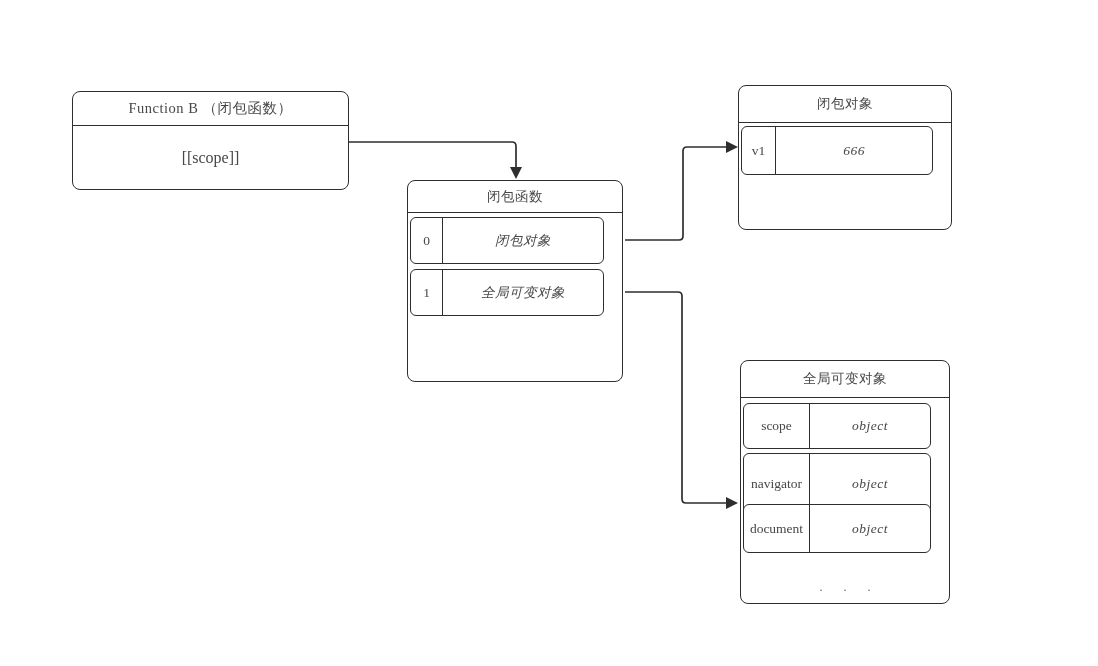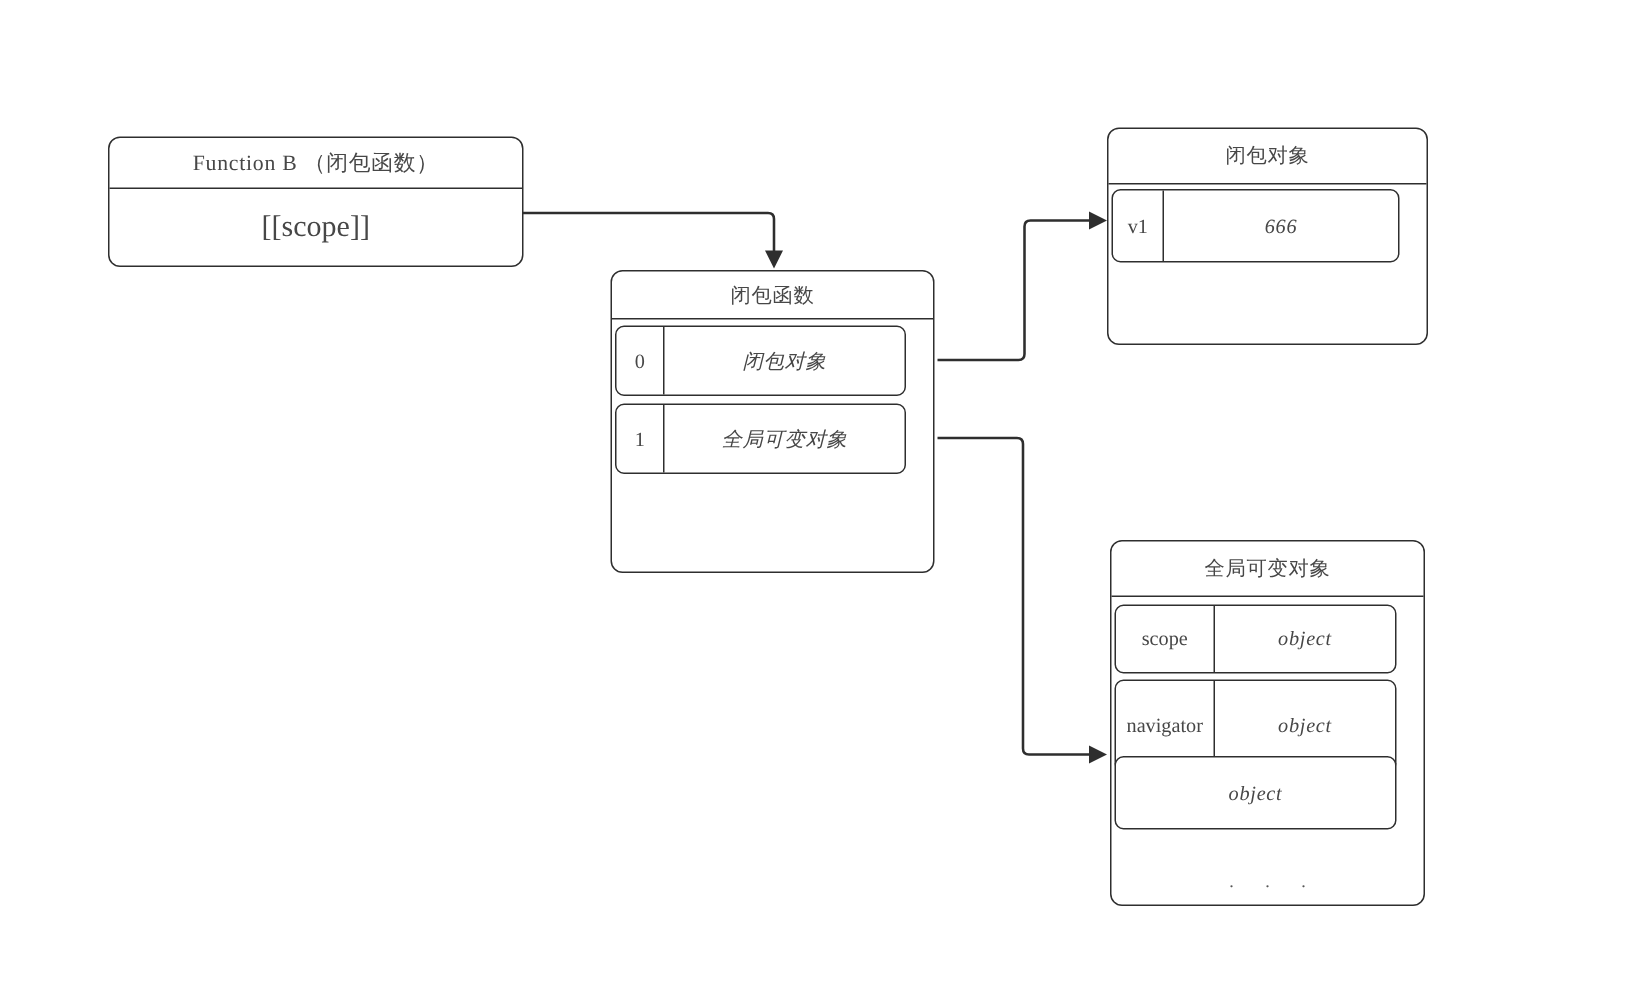--- a/index.html
+++ b/index.html
@@ -40,21 +40,21 @@
     justify-content: center;
     font-size: 14.5px;
     letter-spacing: 0.5px;
   }
   .box-body-center {
     position: absolute;
     left: 0; right: 0;
     display: flex;
     align-items: center;
     justify-content: center;
-    font-size: 20px;
+    font-size: 16px;
   }
   .row {
     position: absolute;
     left: 2px;
     right: 18px;
     border: 1.5px solid var(--line);
     border-radius: 6px;
     background: var(--bg);
     display: flex;
     align-items: stretch;
@@ -70,21 +70,21 @@
   .row .val {
     flex: 1 1 auto;
     display: flex;
     align-items: center;
     justify-content: center;
     font-size: 13.5px;
     letter-spacing: 0.5px;
     font-style: italic;
   }
   
-  #box-function-b { left: 72px; top: 91px; width: 277px; height: 87px; }
+  #box-function-b { left: 72px; top: 91px; width: 277px; height: 99px; }
   #box-function-b .box-header { height: 34px; }
   #box-function-b .box-body-center { top: 34px; bottom: 0; }
   
   #box-scope-chain { left: 407px; top: 180px; width: 216px; height: 202px; }
   #box-scope-chain .box-header { height: 32px; font-size: 13.5px; }
   #box-scope-chain .row.r0 { top: 36px; height: 47px; }
   #box-scope-chain .row.r1 { top: 88px; height: 47px; }
   #box-scope-chain .row .key { width: 32px; }
   
   #box-closure { left: 738px; top: 85px; width: 214px; height: 145px; }
@@ -161,18 +161,19 @@
     <div class="box-header">全局可变对象</div>
     <div class="row r0">
       <div class="key">scope</div>
       <div class="val">object</div>
     </div>
     <div class="row r1">
       <div class="key">navigator</div>
       <div class="val">object</div>
     </div>
     <div class="row r2">
+      <div class="key">document</div>
       <div class="val">object</div>
     </div>
     <div class="ellipsis">. . .</div>
   </div>
 
 </div>
 
 </body></html>

